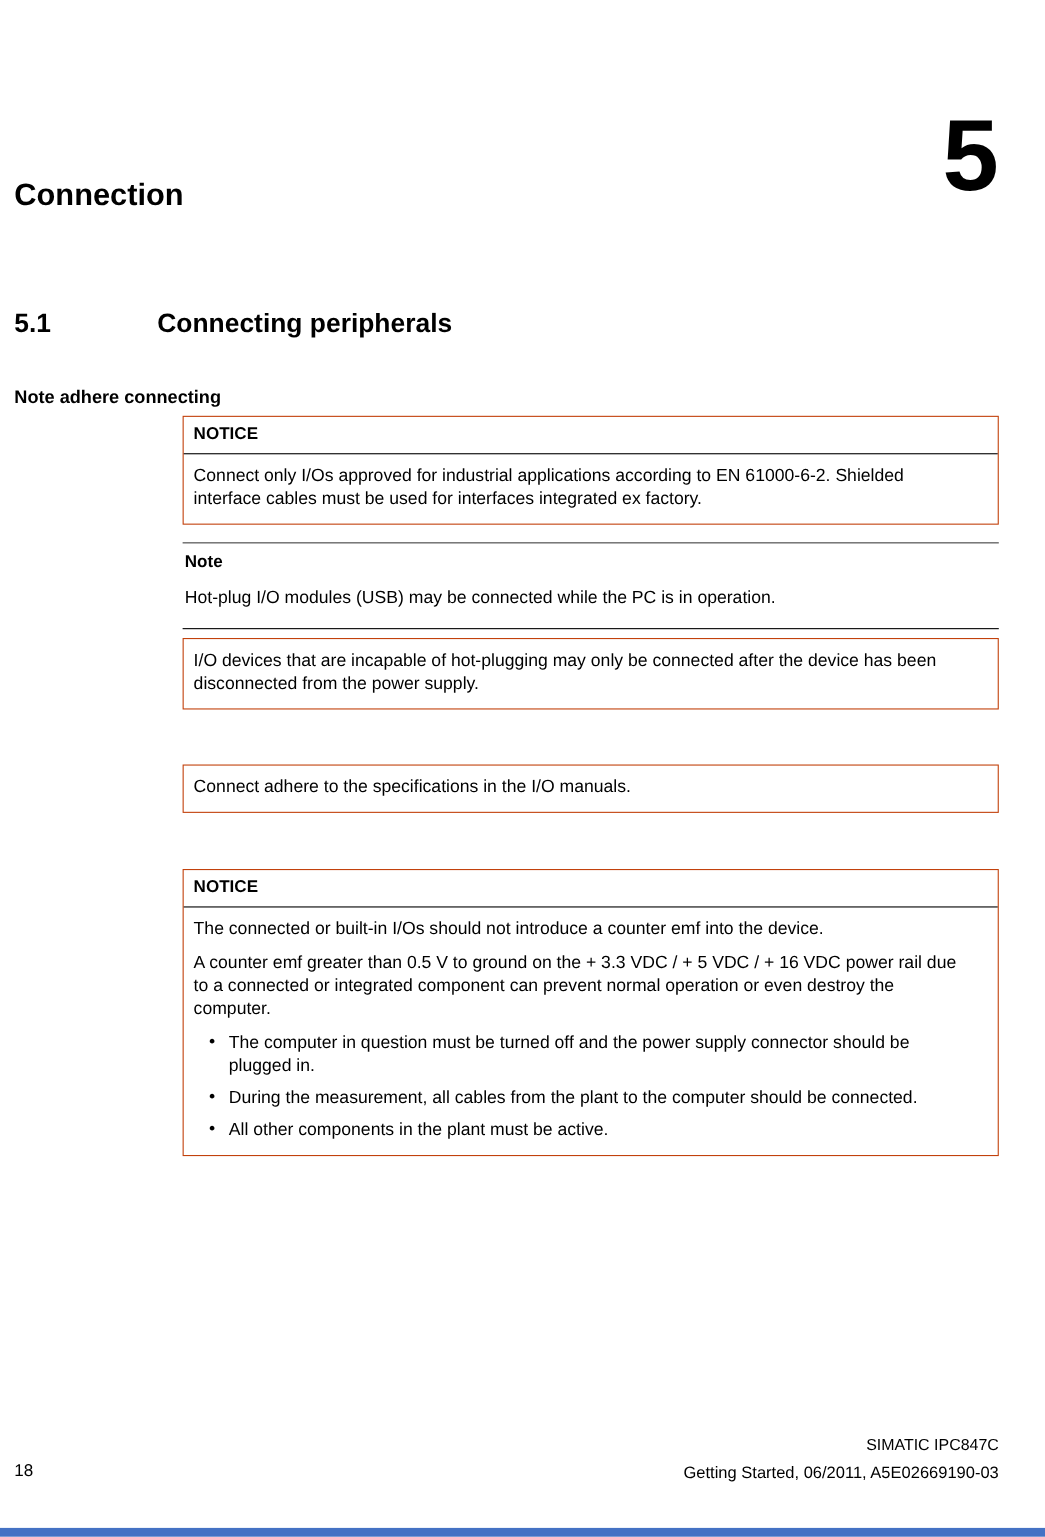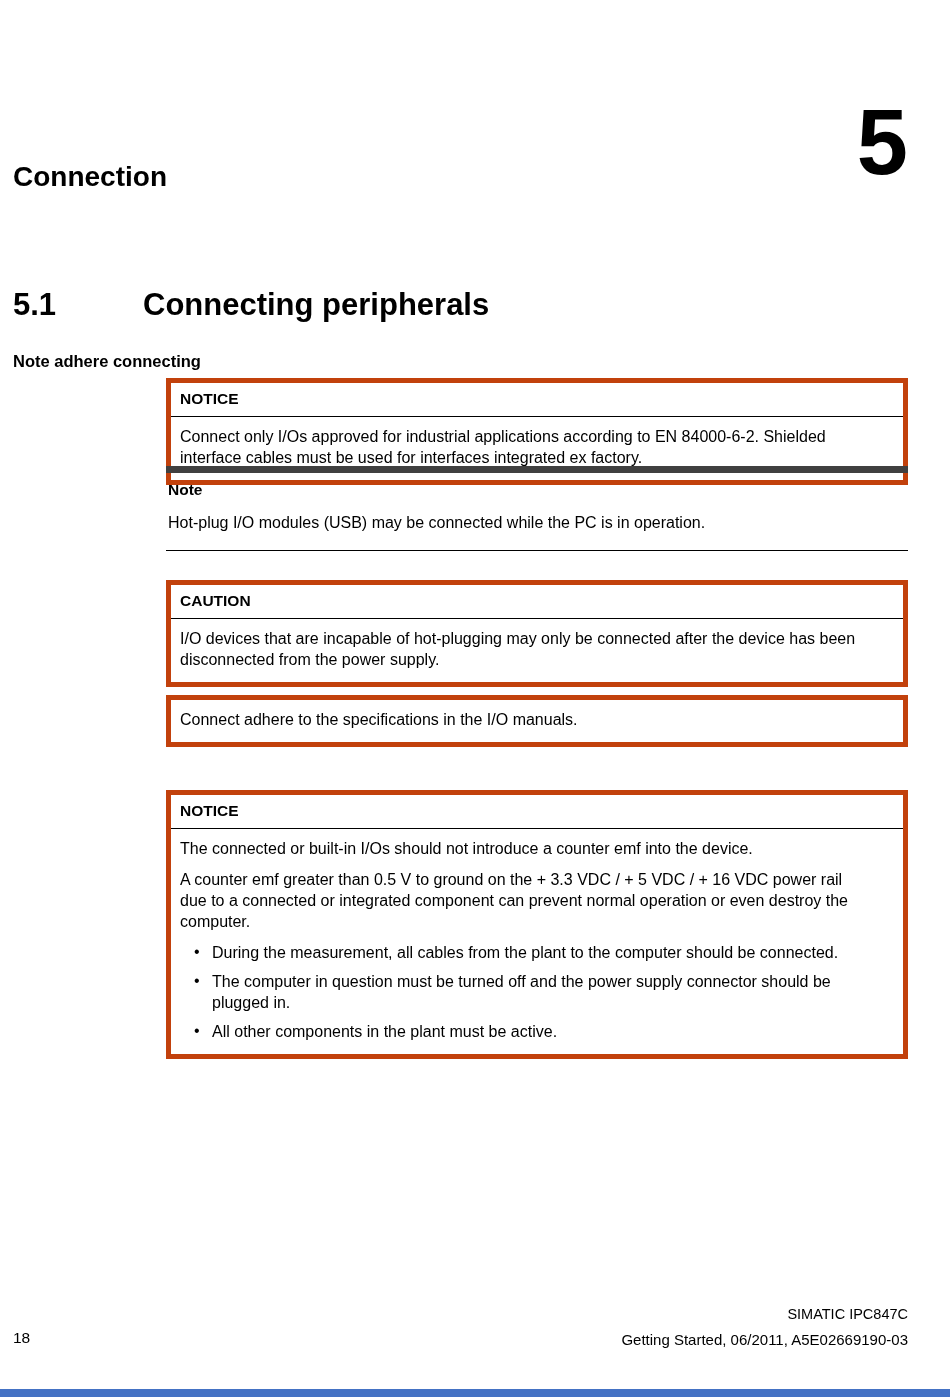--- a/index.html
+++ b/index.html
@@ -7,28 +7,28 @@
   body {
     width:950px; height:1397px; position:relative;
     background:#ffffff; color:#000000;
     font-family:"Liberation Sans", sans-serif;
     overflow:hidden;
   }
 
   
   .chapter-title { position:absolute; left:13px; top:142px; font-size:28px; font-weight:bold; letter-spacing:0; }
   .chapter-number { position:absolute; right:42px; top:96px; font-size:92px; font-weight:bold; line-height:1.0; }
-  .section-heading { position:absolute; left:13px; top:261px; font-size:31px; font-weight:bold; }
+  .section-heading { position:absolute; left:13px; top:261px; font-size:24px; font-weight:bold; }
   .section-heading .sec-num { display:inline-block; width:130px; }
   .subheading { position:absolute; left:13px; top:335px; font-size:16.5px; font-weight:bold; }
 
   
   .adm {
     position:absolute; left:166px; width:742px;
-    border:5px solid #c2410c; box-sizing:border-box; background:#fff;
+    border:1px solid #c2410c; box-sizing:border-box; background:#fff;
   }
   .adm-header {
     display:flex; align-items:center; gap:9px;
     font-size:15.5px; font-weight:bold;
     padding:7px 9px 8px 9px;
     border-bottom:1px solid #000;
   }
   .adm-body {
     font-size:16px; line-height:21px;
     padding:9px 30px 12px 9px;
@@ -40,22 +40,22 @@
   #notice1 { top:378px; }
   #caution { top:580px; }
   #warning { top:695px; }
   #notice2 { top:790px; }
 
   #warning .adm-header { padding-top:6px; padding-bottom:6px; }
   .warn-icon { width:28px; height:26px; flex:0 0 auto; display:block; }
 
   
   .note-sec {
-    position:absolute; left:166px; width:742px; top:466px;
-    border-top:7px solid #404040; border-bottom:1px solid #000;
+    position:absolute; left:166px; width:742px; top:493px;
+    border-top:1px solid #404040; border-bottom:1px solid #000;
     box-sizing:border-box; padding:8px 2px 17px 2px;
   }
   .note-label { font-size:15.5px; font-weight:bold; margin:0 0 13px 0; }
   .note-text { font-size:16px; line-height:21px; margin:0; }
 
   
   .adm-body ul { list-style:none; margin:0; padding:0 0 0 14px; }
   .adm-body li { position:relative; padding-left:18px; margin:0 0 8px 0; }
   .adm-body li:last-child { margin-bottom:0; }
   .adm-body li::before {
@@ -77,54 +77,51 @@
 
 <h2 class="section-heading"><span class="sec-num">5.1</span><span>Connecting peripherals</span></h2>
 
 <h3 class="subheading">Note adhere connecting</h3>
 
 <div class="adm" id="notice1">
   <div class="adm-header">
     <span>NOTICE</span>
   </div>
   <div class="adm-body">
-    <p>Connect only I/Os approved for industrial applications according to EN 84000-6-2. Shielded interface cables must be used for interfaces integrated ex factory.</p>
+    <p>Connect only I/Os approved for industrial applications according to EN 61000-6-2. Shielded interface cables must be used for interfaces integrated ex factory.</p>
   </div>
 </div>
 
 <div class="note-sec">
   <p class="note-label">Note</p>
   <p class="note-text">Hot-plug I/O modules (USB) may be connected while the PC is in operation.</p>
 </div>
 
 <div class="adm" id="caution">
-  <div class="adm-header">
-    <span>CAUTION</span>
-  </div>
   <div class="adm-body">
     <p>I/O devices that are incapable of hot-plugging may only be connected after the device has been disconnected from the power supply.</p>
   </div>
 </div>
 
 <div class="adm" id="warning">
   <div class="adm-body">
     <p>Connect adhere to the specifications in the I/O manuals.</p>
   </div>
 </div>
 
 <div class="adm" id="notice2">
   <div class="adm-header">
     <span>NOTICE</span>
   </div>
   <div class="adm-body">
     <p>The connected or built-in I/Os should not introduce a counter emf into the device.</p>
     <p>A counter emf greater than 0.5 V to ground on the + 3.3 VDC / + 5 VDC / + 16 VDC power rail due to a connected or integrated component can prevent normal operation or even destroy the computer.</p>
     <ul>
+      <li>The computer in question must be turned off and the power supply connector should be plugged in.</li>
       <li>During the measurement, all cables from the plant to the computer should be connected.</li>
-      <li>The computer in question must be turned off and the power supply connector should be plugged in.</li>
       <li>All other components in the plant must be active.</li>
     </ul>
   </div>
 </div>
 
 <div class="footer-product">SIMATIC IPC847C</div>
 <div class="footer-docinfo">Getting Started, 06/2011, A5E02669190-03</div>
 <div class="footer-page">18</div>
 
 <div class="bottom-bar" style="background: rgb(68, 114, 196);"></div>

